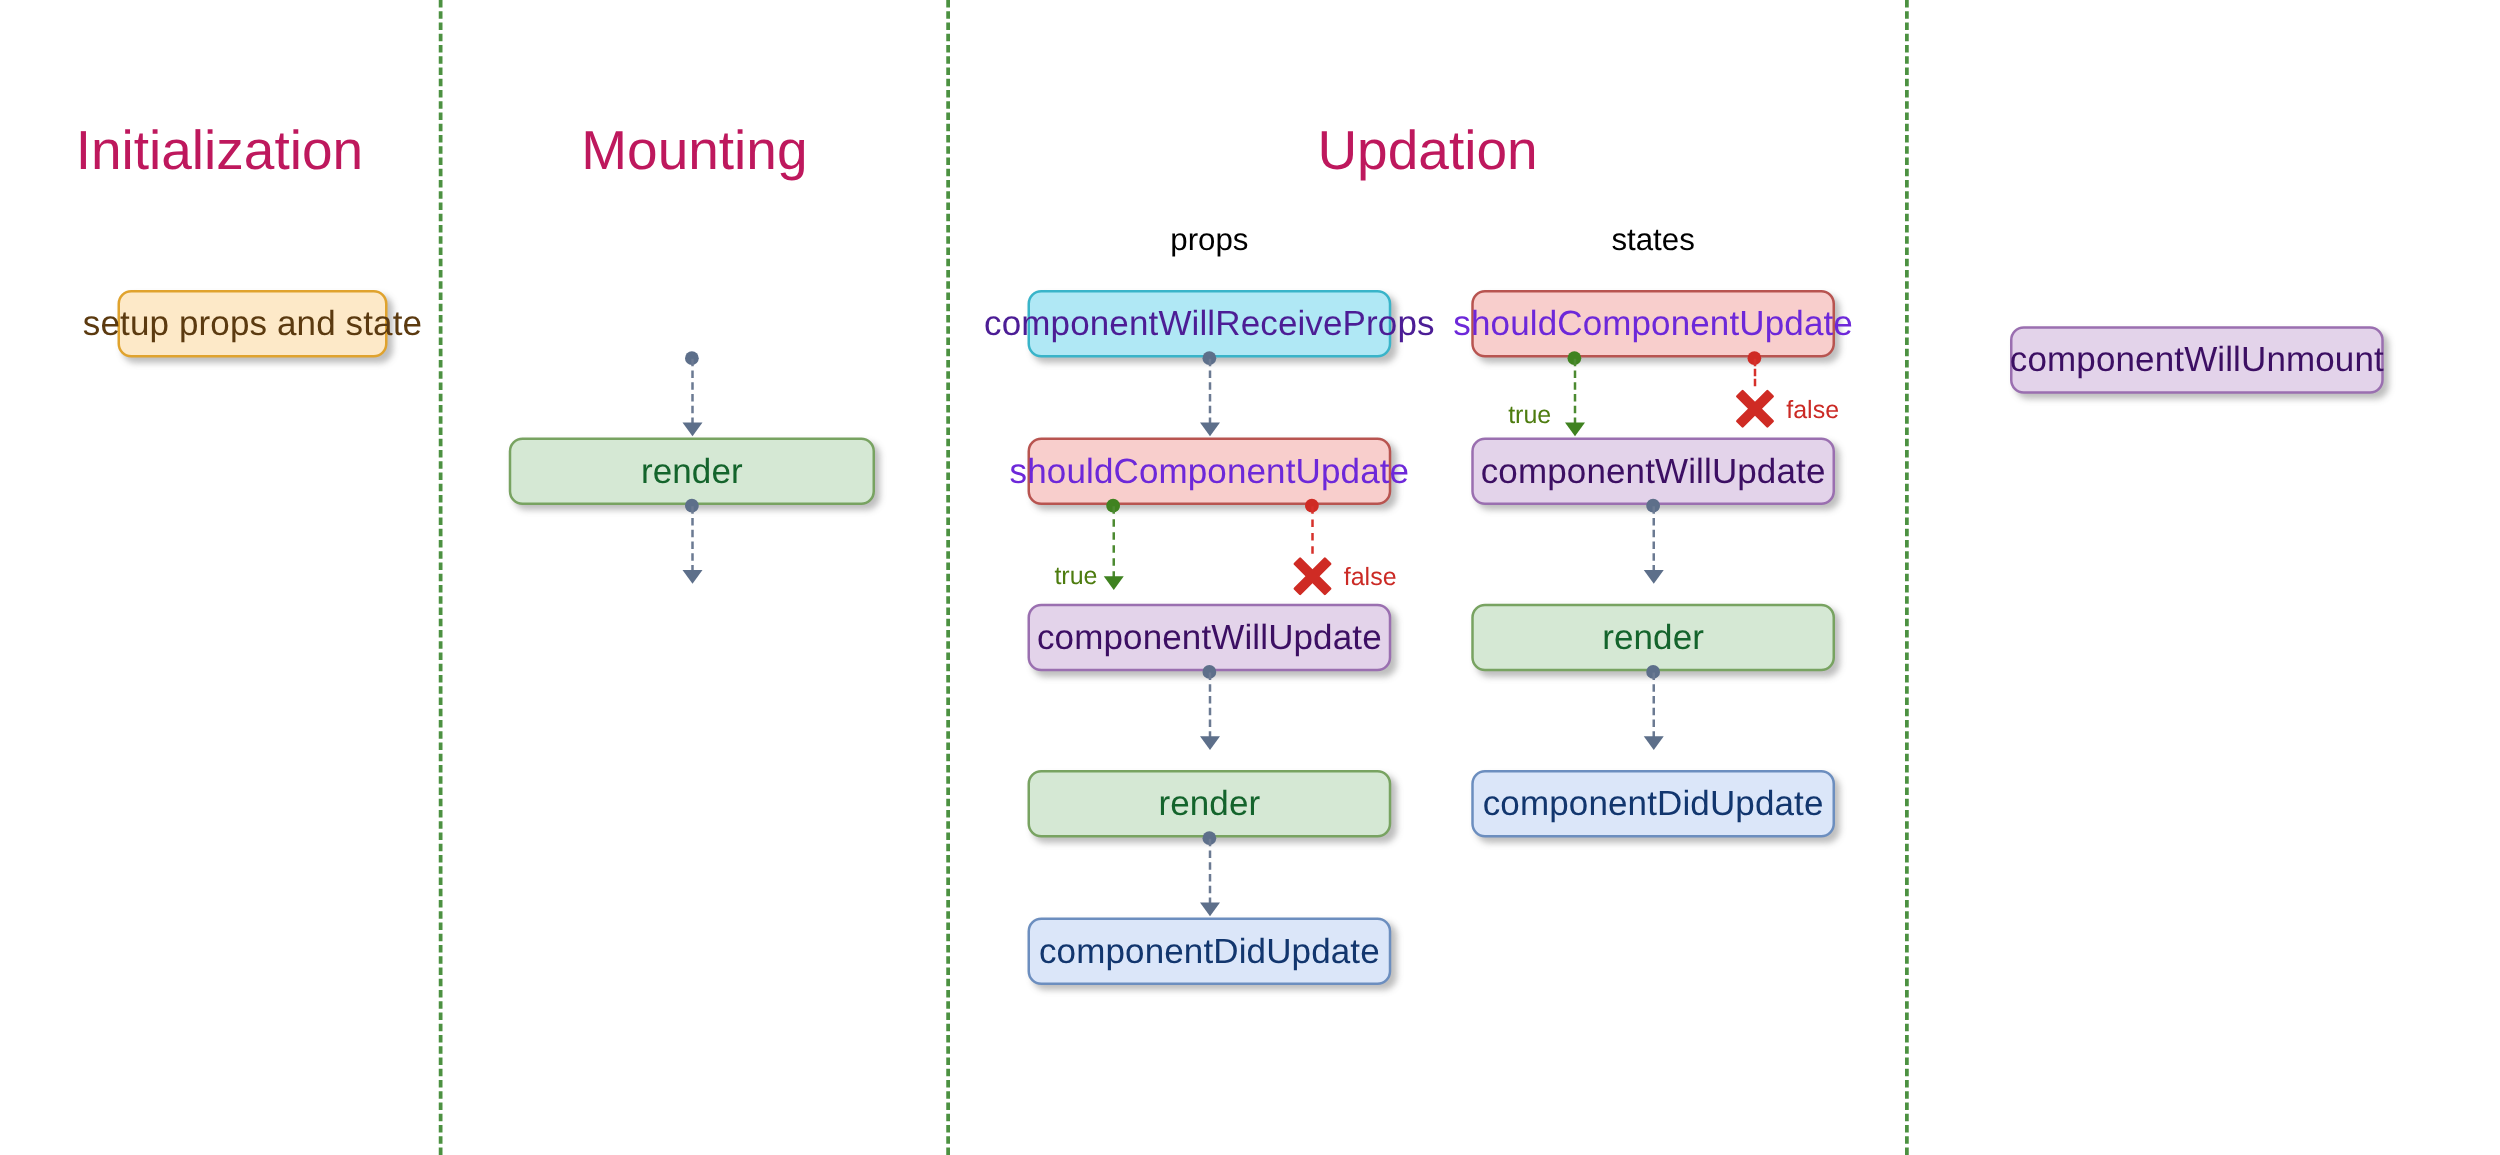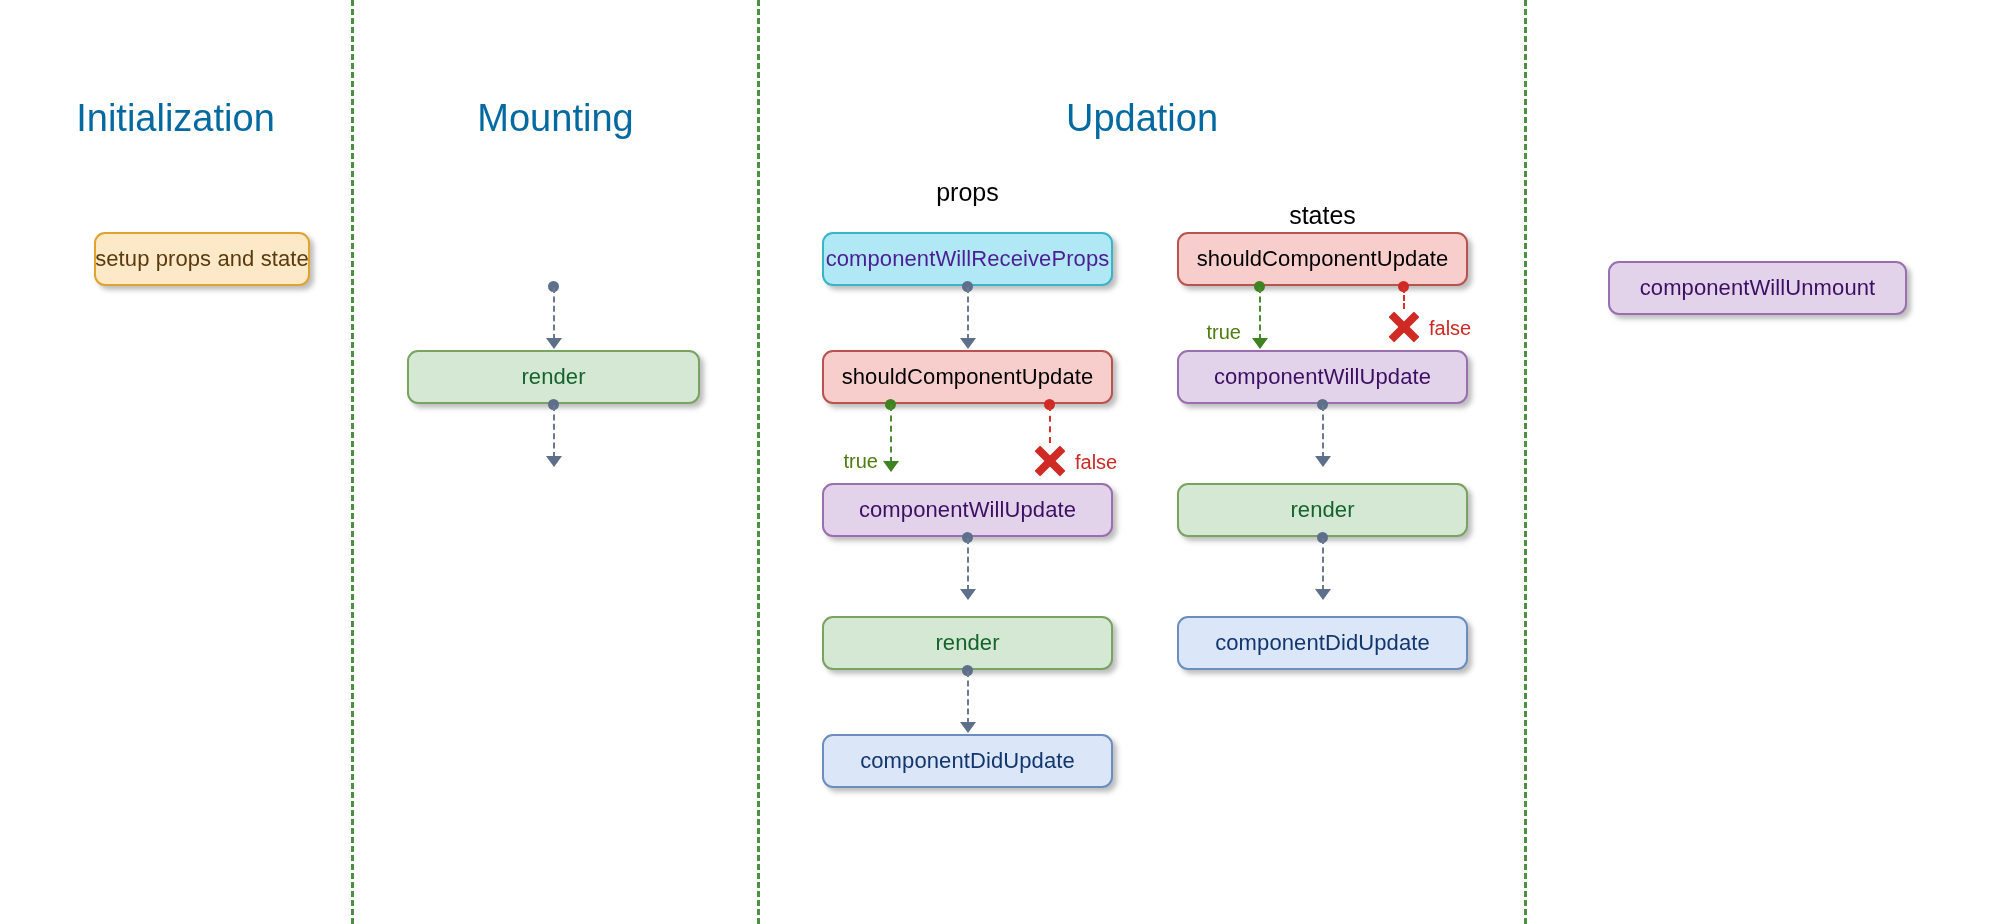--- a/index.html
+++ b/index.html
@@ -28,23 +28,23 @@
     position: absolute;
     top: 0;
     width: 0;
     height: 924px;
     border-left: 3px dashed #4c9141;
   }
 
   
   .phase-title {
     position: absolute;
-    font-size: 38px;
+    font-size: 44px;
     font-weight: 400;
-    color: #0369a1;
+    color: #be185d;
     text-align: center;
     white-space: nowrap;
     line-height: 1;
   }
 
   .sub-title {
     position: absolute;
     font-size: 25px;
     font-weight: 400;
     color: #000000;
@@ -56,34 +56,34 @@
   
   .node {
     position: absolute;
     box-sizing: border-box;
     border-radius: 11px;
     border-style: solid;
     border-width: 2px;
     display: flex;
     align-items: center;
     justify-content: center;
-    font-size: 22px;
+    font-size: 28px;
     line-height: 1;
     letter-spacing: 0.1px;
     box-shadow: 4px 4px 5px rgba(110, 110, 110, 0.45);
     white-space: nowrap;
     text-align: center;
   }
 
   .node.setup    { background: #fde9c8; border-color: #e0a32e; color: #5b3a10; }
   .node.willmount{ background: #e3d3ea; border-color: #9a6fb0; color: #3c0f63; }
   .node.render   { background: #d5e8d4; border-color: #78a361; color: #14642c; }
   .node.didmount { background: #dbe6f9; border-color: #6c8ebf; color: #12366e; }
   .node.receive  { background: #b0e8f5; border-color: #39b4c9; color: #4c1d95; }
-  .node.should   { background: #f8cecc; border-color: #b85450; color: #000000; }
+  .node.should   { background: #f8cecc; border-color: #b85450; color: #6d28d9; }
 
   
   .edge {
     position: absolute;
     width: 0;
     border-left-width: 2px;
     border-left-style: dashed;
   }
   .edge.grey  { border-left-color: #6b7a92; }
   .edge.green { border-left-color: #4c8a31; }
@@ -145,21 +145,21 @@
 
   <div class="divider" style="left:351px;"></div>
   <div class="divider" style="left:757px;"></div>
   <div class="divider" style="left:1524px;"></div>
 
   <div class="phase-title" style="left:0px; top:99px; width:351px;">Initialization</div>
   <div class="phase-title" style="left:354px; top:99px; width:403px;">Mounting</div>
   <div class="phase-title" style="left:760px; top:99px; width:764px;">Updation</div>
 
   <div class="sub-title" style="left:822px; top:180px; width:291px;">props</div>
-  <div class="sub-title" style="left:1177px; top:180px; width:291px;margin-top:23px;">states</div>
+  <div class="sub-title" style="left:1177px; top:180px; width:291px;">states</div>
 
   <div class="node setup" style="left:94px; top:232px; width:216px; height:54px;">setup props and state</div>
 
 
   <div class="dot grey" style="left:548px; top:281px;"></div>
   <div class="edge grey" style="left:553px; top:287px; height:53px;"></div>
   <div class="arrow grey" style="left:546px; top:338px;"></div>
 
   <div class="node render" style="left:407px; top:350px; width:293px; height:54px;">render</div>
 

